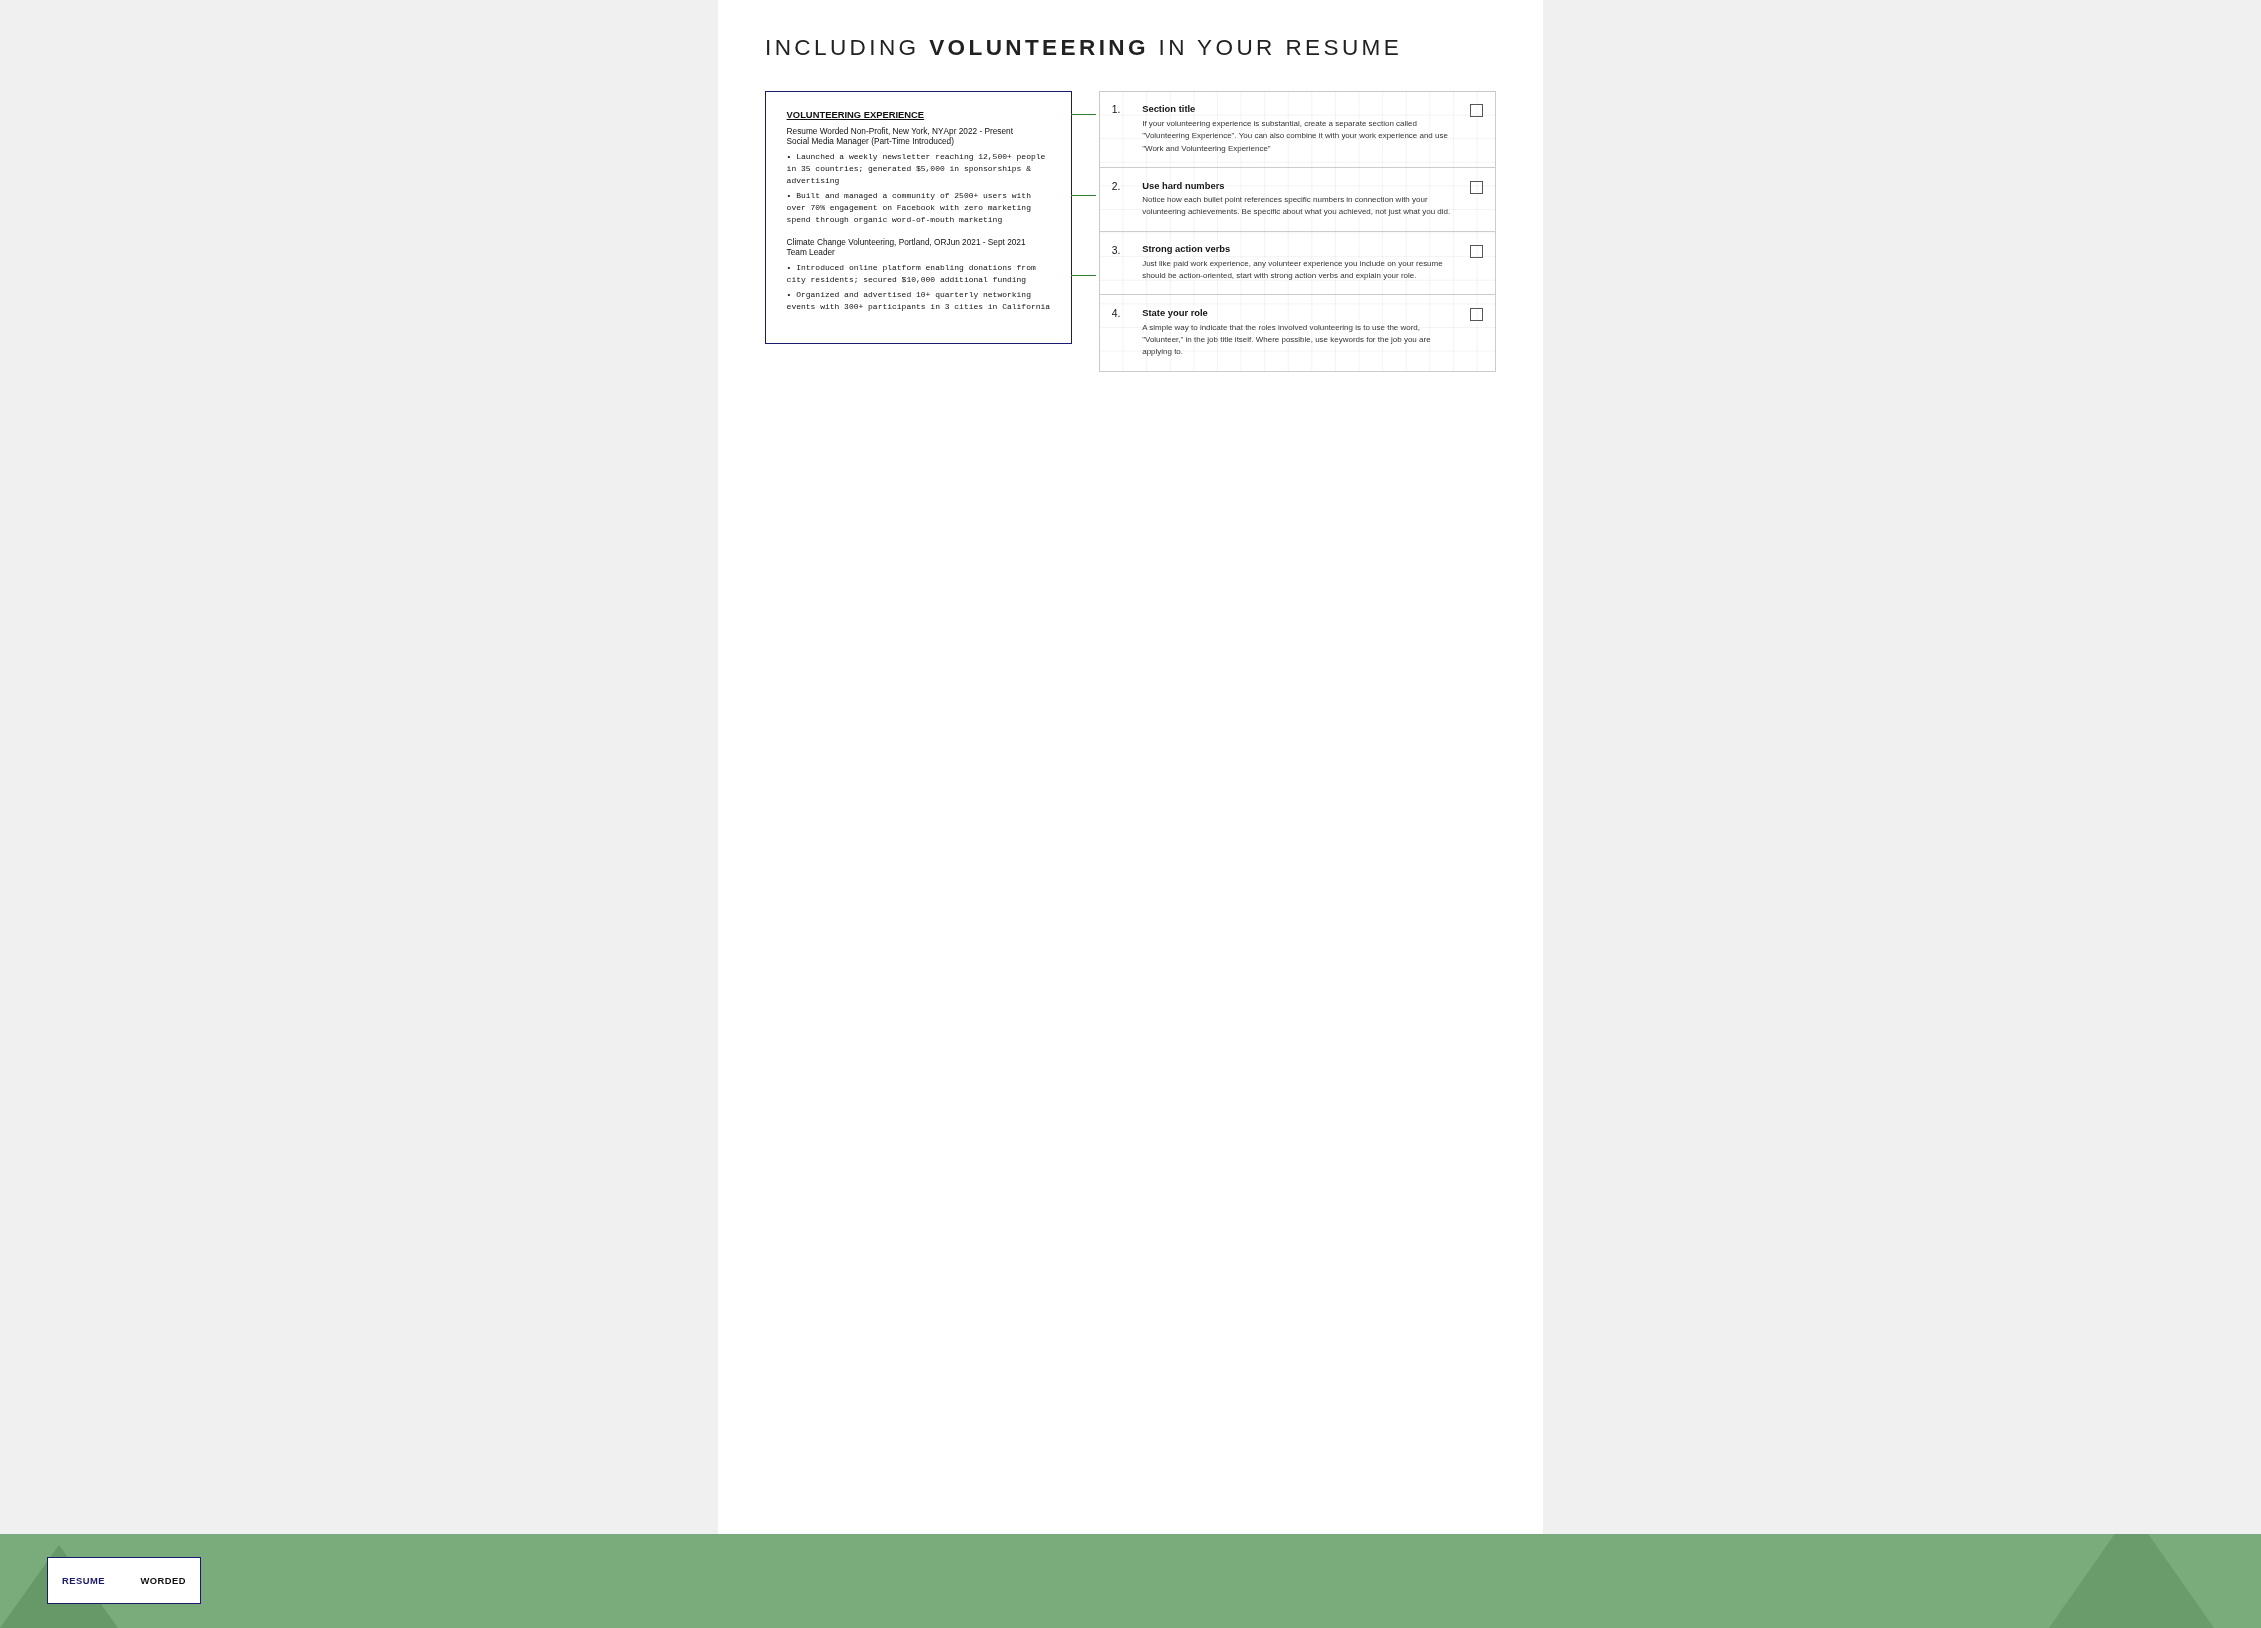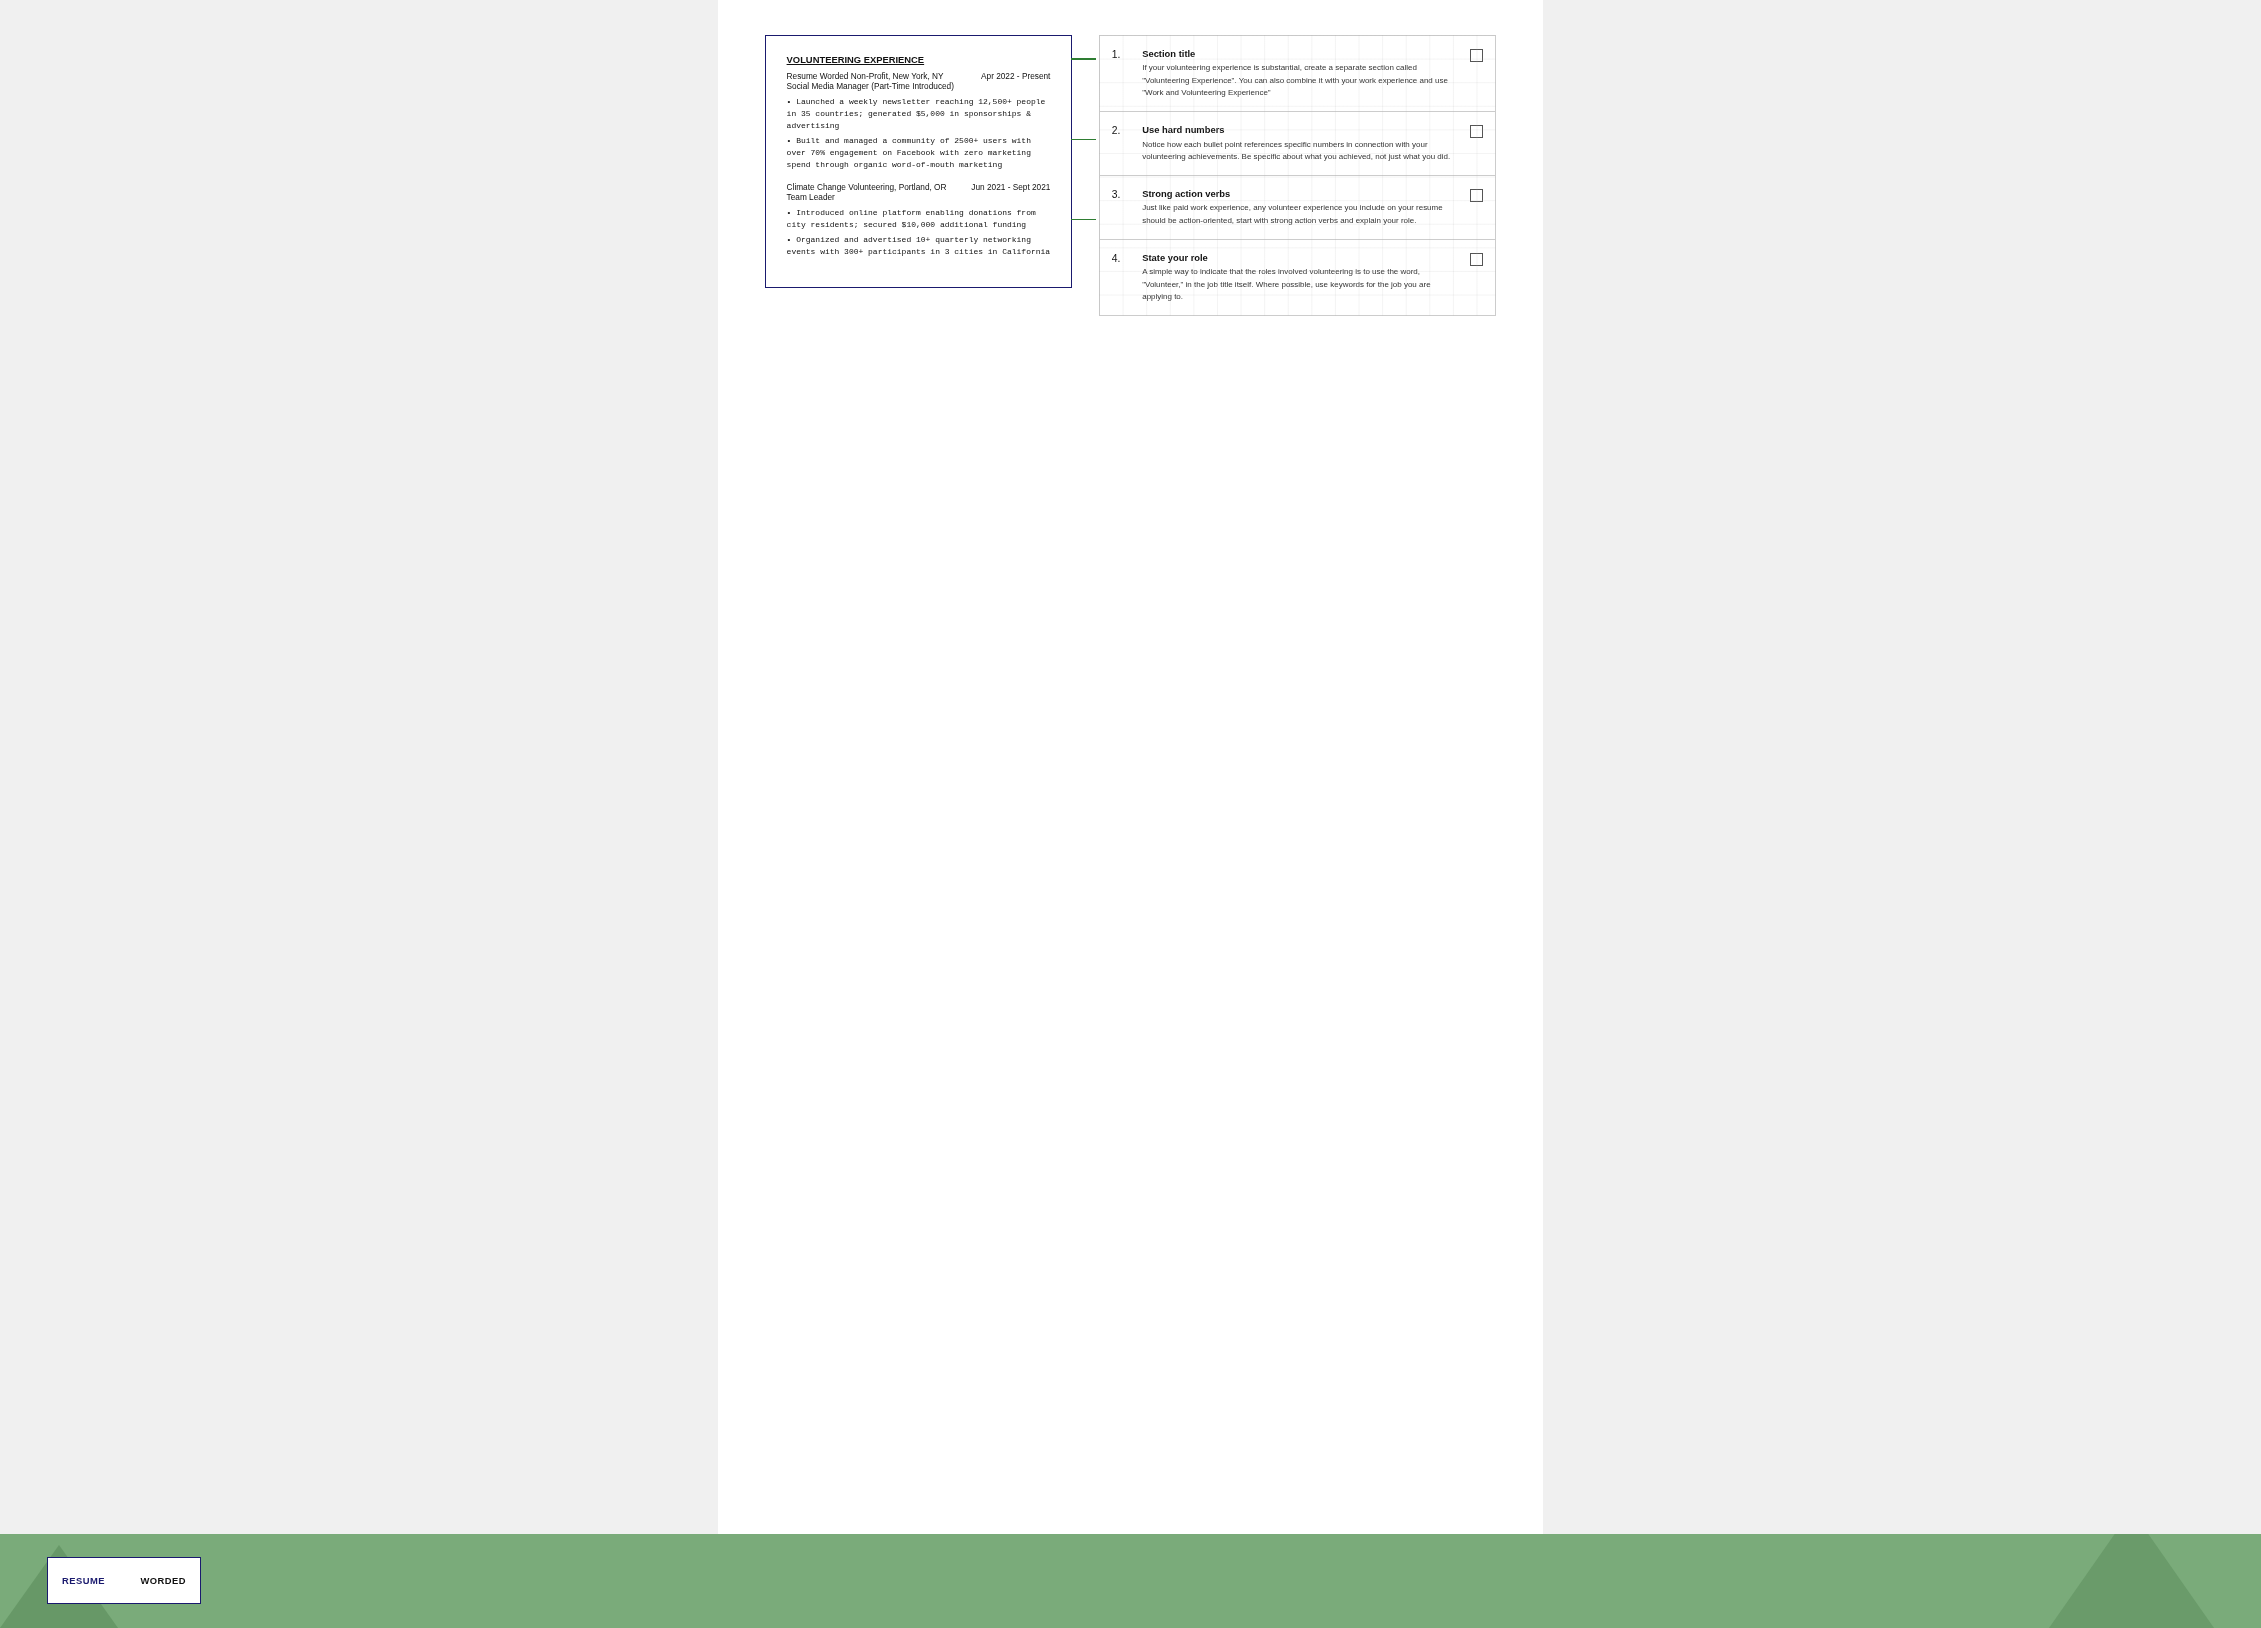--- a/index.html
+++ b/index.html
@@ -64,21 +64,20 @@
       margin-bottom: 7px;
       text-transform: uppercase;
     }
 
     .resume-entry {
       margin-bottom: 11.8px;
     }
 
     .resume-entry-header {
       display: flex;
-      justify-content: space-between;
       font-size: 0.88rem;
       color: #111;
       margin-bottom: 1.2px;
     }
 
     .resume-entry-org {
       font-weight: 400;
     }
 
     .resume-entry-date {
@@ -251,20 +250,23 @@
 
     .tips-panel-wrapper {
       position: relative;
       flex: 1;
     }
   </style>
 </head>
 <body>
 
 <div class="page-wrapper">
+  <h1 class="main-title">
+    <span>INCLUDING </span><strong>VOLUNTEERING</strong><span> IN YOUR RESUME</span>
+  </h1>
 
   <div class="content-area">
 
     <div class="resume-panel">
       <p class="resume-section-title">VOLUNTEERING EXPERIENCE</p>
 
       <div class="resume-entry">
         <div class="resume-entry-header">
           <span class="resume-entry-org">Resume Worded Non-Profit, New York, NY</span>
           <span class="resume-entry-date">Apr 2022 - Present</span>

